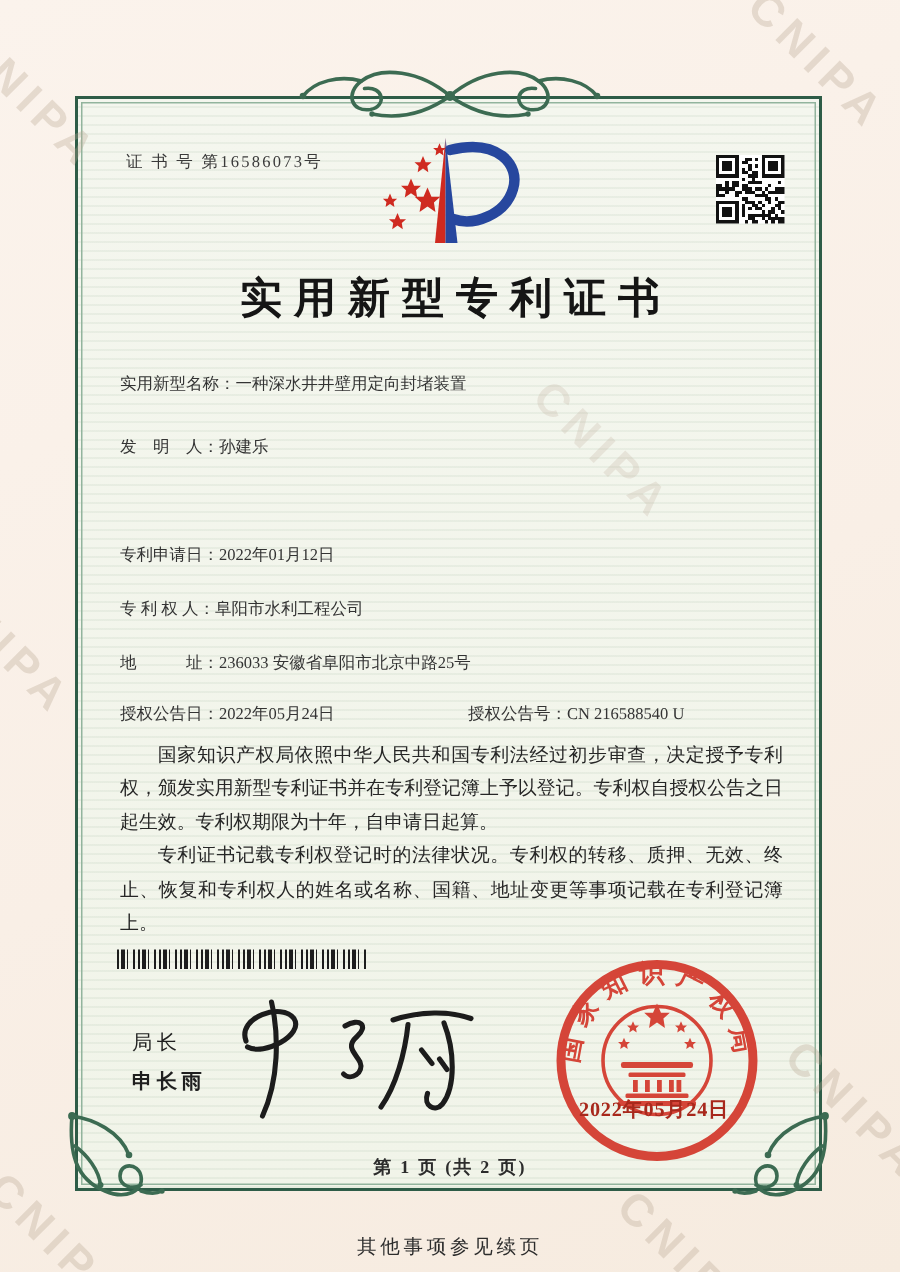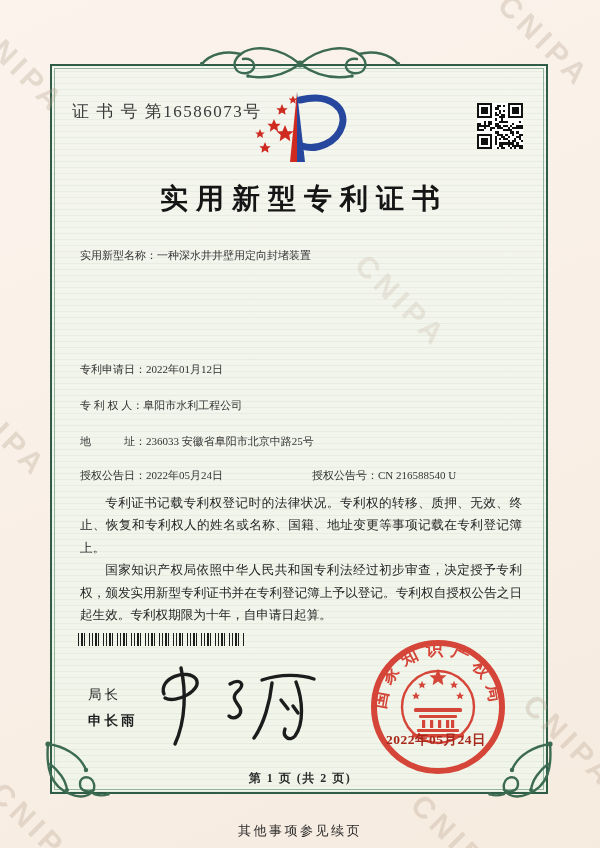--- a/index.html
+++ b/index.html
@@ -18,21 +18,21 @@
   .frame {
     position:absolute; z-index:1; left:50px; top:64px; width:498px; height:730px;
     border:2px solid #2e5c47;
     background:
       repeating-linear-gradient(0deg, rgba(148,176,150,0.12) 0 1px, rgba(0,0,0,0) 1px 6px),
       linear-gradient(#f4f6ee,#f1f4e9);
   }
   .frame-inner { position:absolute; inset:2px; border:1px solid #92b49d; }
   .orn { position:absolute; z-index:4; pointer-events:none; }
   .content { position:absolute; z-index:3; color:#2f2f2f; }
-  .cert-no { left:72px; top:100px; font-size:17px; letter-spacing:1.5px; color:#3a3a3a;text-align:center; }
+  .cert-no { left:84px; top:100px; font-size:11px; letter-spacing:1.5px; color:#3a3a3a;text-align:center; }
   .logo { left:250px; top:88px; width:100px; height:86px; }
   .qr { left:477px; top:103px; width:46px; height:46px; }
   .title { left:0; right:0; top:180px; text-align:center; font-size:28px; font-weight:bold;
            letter-spacing:8px; padding-left:8px; color:#151515; }
   .row { position:absolute; z-index:3; left:80px; width:445px; font-size:11px; color:#333; }
   .row .lbl { color:#333; }
   .row .val { color:#333; }
   .row .pair2 { position:absolute; left:232px; top:0; white-space:nowrap; }
   .body-text { left:80px; top:492px; width:442px; font-size:12.6px; line-height:1.78; color:#262626; text-align:justify; }
   .body-text p { text-indent:2em; margin:0; }
@@ -279,39 +279,42 @@
         <rect x="19" y="20" width="1" height="1"></rect>
         <rect x="20" y="20" width="1" height="1"></rect>
       </g>
   </svg>
 
   <div class="content title">实用新型专利证书</div>
 
   <div class="row" style="top:248px;">
     <span class="lbl">实用新型名称：</span><span class="val">一种深水井井壁用定向封堵装置</span>
   </div>
+  <div class="row" style="top:290px;">
+    <span class="lbl">发　明　人：</span><span class="val">孙建乐</span>
+  </div>
   <div class="row" style="top:362px;">
     <span class="lbl">专利申请日：</span><span class="val">2022年01月12日</span>
   </div>
   <div class="row" style="top:398px;">
     <span class="lbl">专 利 权 人：</span><span class="val">阜阳市水利工程公司</span>
   </div>
   <div class="row" style="top:434px;">
     <span class="lbl">地　　　址：</span><span class="val">236033 安徽省阜阳市北京中路25号</span>
   </div>
   <div class="row" style="top:468px;">
     <span class="lbl">授权公告日：</span><span class="val">2022年05月24日</span>
     <span class="pair2">
       <span class="lbl">授权公告号：</span><span class="val">CN 216588540 U</span>
     </span>
   </div>
 
   <div class="content body-text">
+    <p>国家知识产权局依照中华人民共和国专利法经过初步审查，决定授予专利权，颁发实用新型专利证书并在专利登记簿上予以登记。专利权自授权公告之日起生效。专利权期限为十年，自申请日起算。</p>
     <p>专利证书记载专利权登记时的法律状况。专利权的转移、质押、无效、终止、恢复和专利权人的姓名或名称、国籍、地址变更等事项记载在专利登记簿上。</p>
-    <p>国家知识产权局依照中华人民共和国专利法经过初步审查，决定授予专利权，颁发实用新型专利证书并在专利登记簿上予以登记。专利权自授权公告之日起生效。专利权期限为十年，自申请日起算。</p>
   </div>
 
   <div class="content barcode"></div>
 
   <div class="content signer-title">局长</div>
   <div class="content signer-name">申长雨</div>
 
   <svg class="content signature" viewBox="0 0 195 94">
     <g fill="none" stroke="#1c1c1c" stroke-width="3.4" stroke-linecap="round" stroke-linejoin="round">
       <path d="M22,36 C16,20 46,10 54,21 C61,32 34,46 23,40"></path>

